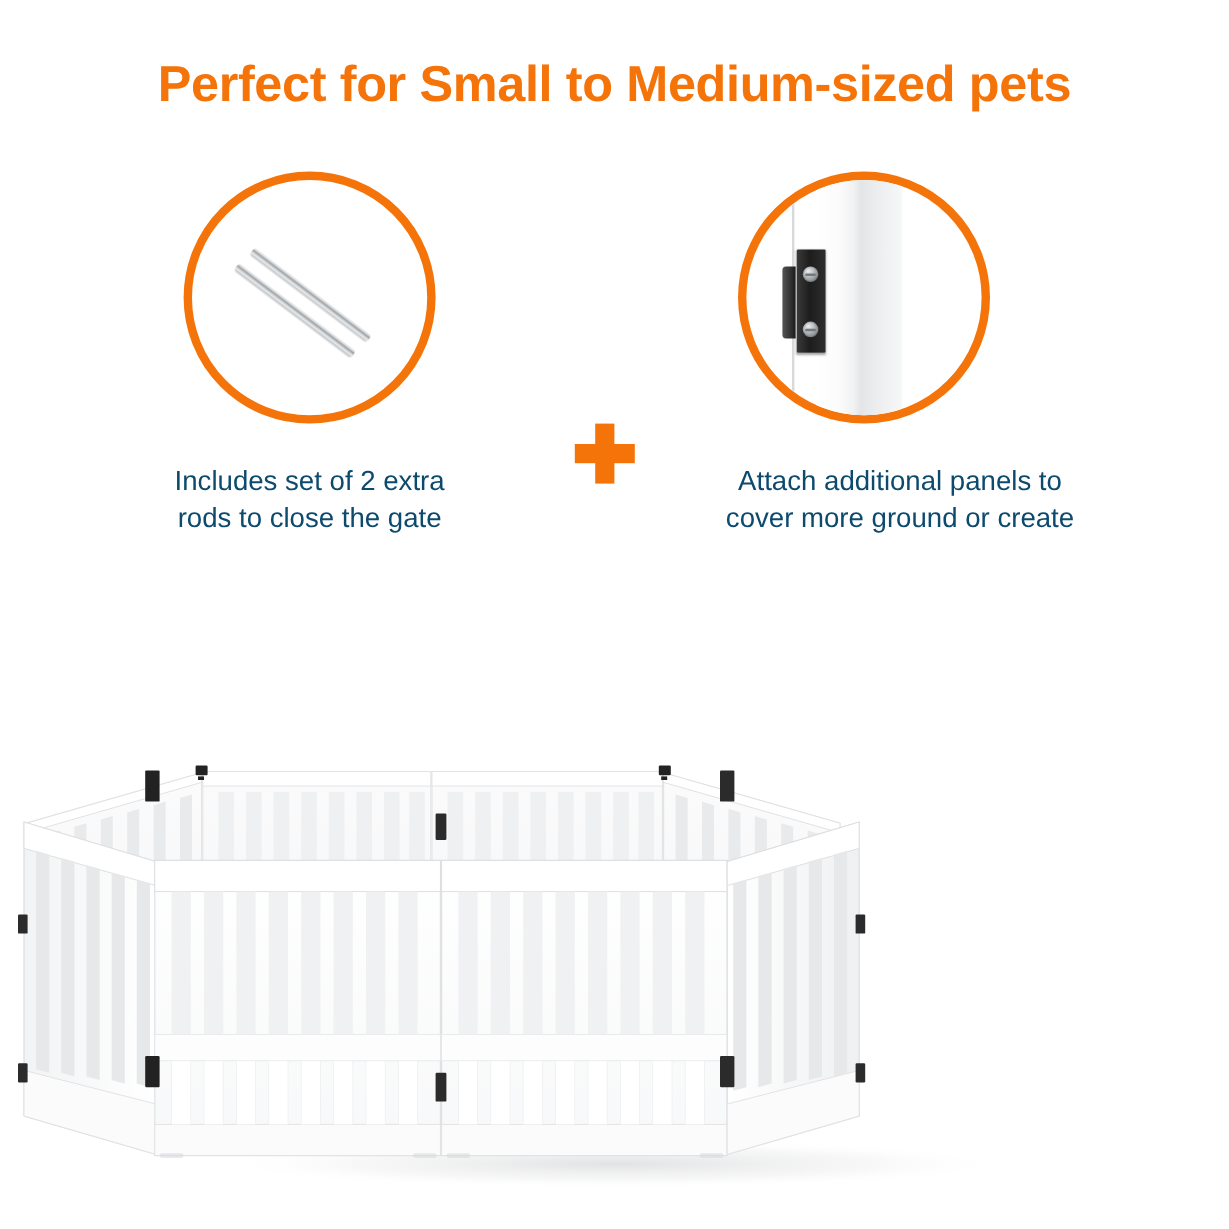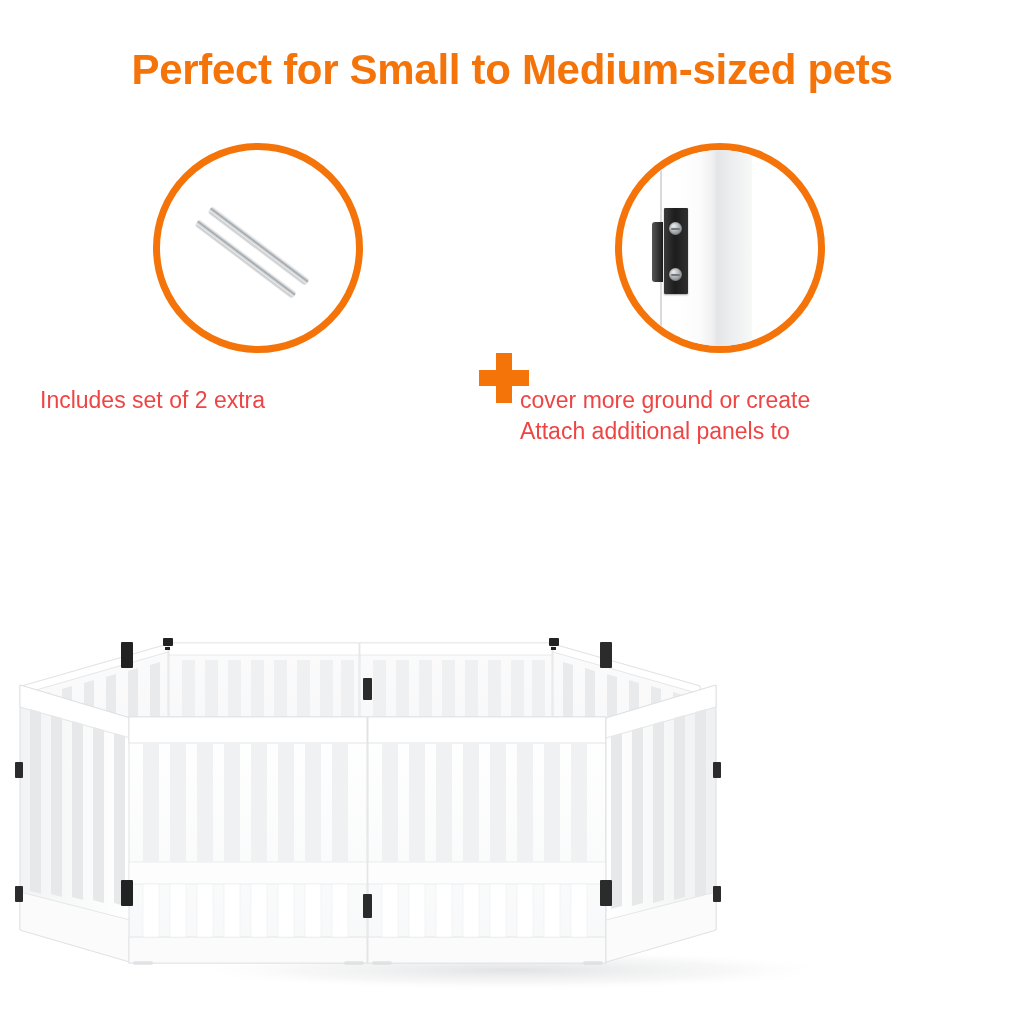--- a/index.html
+++ b/index.html
@@ -108,22 +108,22 @@
   .plus{
     position:absolute;left:479px;top:223px;width:50px;height:50px;
   }
   .plus span{position:absolute;background:#F5740A;}
   .plus .h{left:0;top:17px;width:50px;height:16px;}
   .plus .v{left:17px;top:0;width:16px;height:50px;}
 
   
   .caption{
     position:absolute;
-    text-align:left;
-    color:#ef4444;
+    text-align:center;
+    color:#0c4a6e;
     font-size:23px;
     line-height:31px;
     font-weight:400;
   }
   .feature.left .caption{left:0;top:255px;width:436px;}
   .feature.right .caption{left:0;top:255px;width:460px;}
 
   
   .product{
     position:absolute;left:0;top:500px;width:1024px;height:500px;
@@ -141,42 +141,43 @@
 
     <div class="feature left">
       <div class="circle">
         <div class="circle-inner">
           <div class="rod a"></div>
           <div class="rod b"></div>
         </div>
       </div>
       <div class="caption">
         <div>Includes set of 2 extra</div>
+        <div>rods to close the gate</div>
       </div>
     </div>
 
     <div class="plus">
       <span class="h"></span>
       <span class="v"></span>
     </div>
 
     <div class="feature right">
       <div class="circle">
         <div class="circle-inner">
           <div class="post"></div>
           <div class="post-edge"></div>
           <div class="hinge-knuckle"></div>
           <div class="hinge-plate"></div>
           <div class="screw s1"></div>
           <div class="screw s2"></div>
         </div>
       </div>
       <div class="caption">
+        <div>Attach additional panels to</div>
         <div>cover more ground or create</div>
-        <div>Attach additional panels to</div>
       </div>
     </div>
   </div>
 
   <div class="product">
     <svg class="gate-svg" width="1024" height="500" viewBox="0 0 1024 500">
       <defs>
         <linearGradient id="frontFace" x1="0" y1="0" x2="0" y2="1">
           <stop offset="0" stop-color="#ffffff"></stop>
           <stop offset="1" stop-color="#f7f8f9"></stop>

